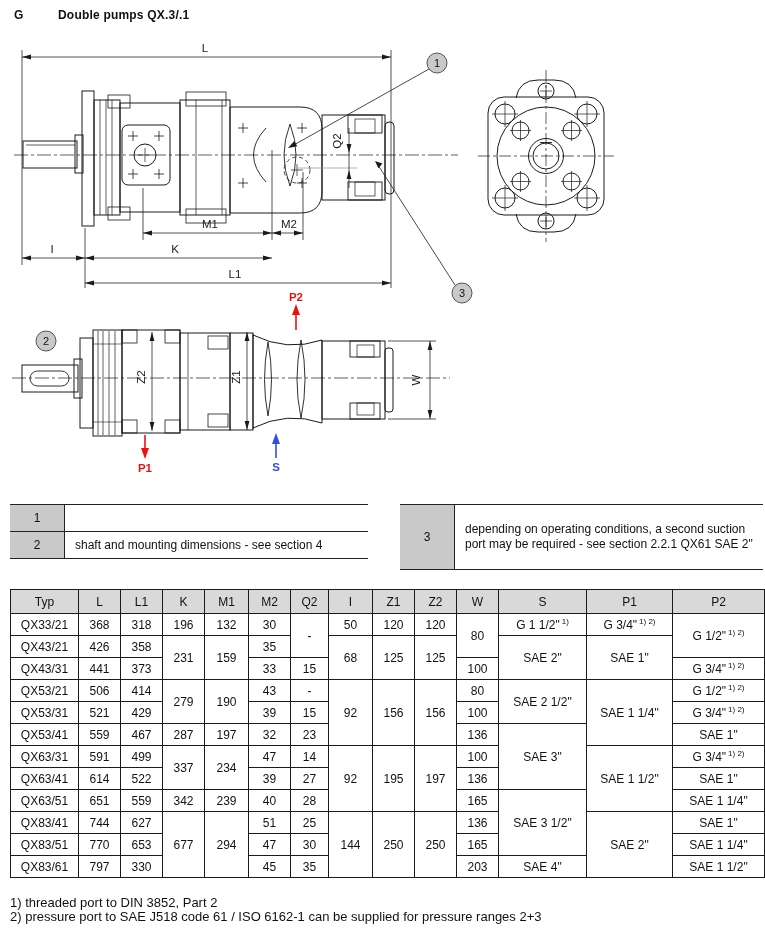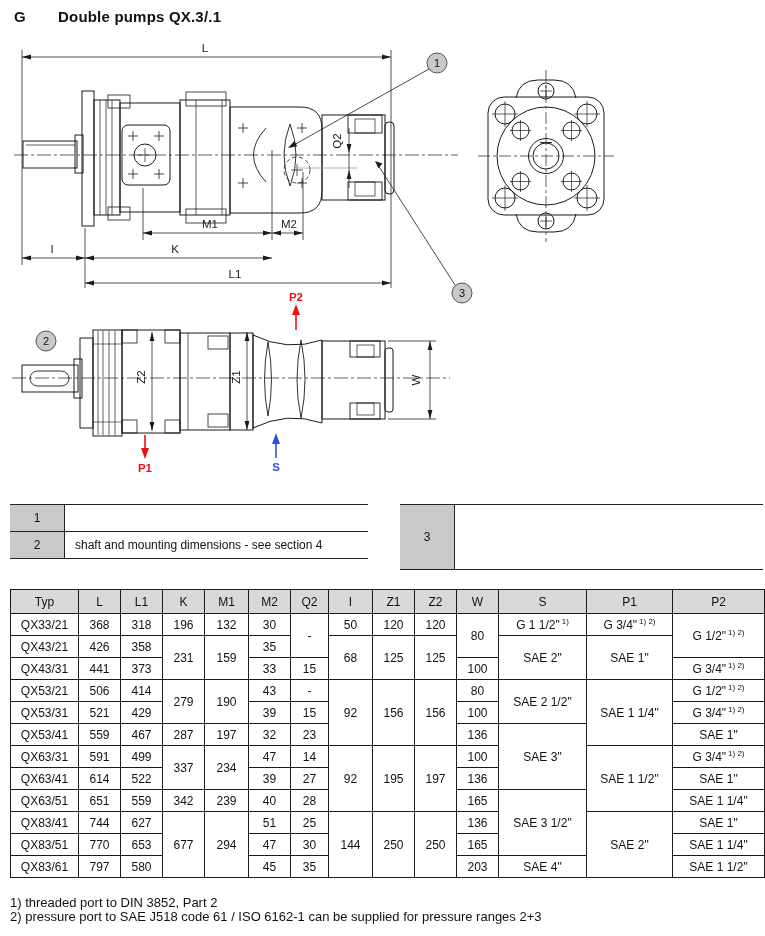--- a/index.html
+++ b/index.html
@@ -1,19 +1,19 @@
 <!DOCTYPE html>
 <html><head>
 <meta charset="utf-8">
 <style>
   html,body{margin:0;padding:0;background:#fff;}
   #page{position:relative;width:765px;height:936px;background:#ffffff;color:#111;
         font-family:"Liberation Sans",sans-serif;overflow:hidden;}
   .abs{position:absolute;}
-  #page-title{left:14px;top:8px;font-size:15px;font-weight:bold;letter-spacing:.2px;}
+  #page-title{left:14px;top:8px;font-size:12px;font-weight:bold;letter-spacing:.2px;}
   #page-title .sec{display:inline-block;width:44px;}
 
   
   .legend{font-size:12px;}
   .leg-left{left:10px;top:504px;width:358px;border-top:1px solid #222;}
   .leg-row{display:flex;border-bottom:1px solid #222;min-height:26px;align-items:stretch;}
   .leg-num{width:54px;background:#c9c9c9;border-right:1px solid #222;display:flex;
            align-items:center;justify-content:center;font-size:12px;}
   .leg-txt{flex:1;display:flex;align-items:center;padding:2px 0 2px 10px;}
   .leg-right{left:400px;top:504px;width:363px;border-top:1px solid #222;border-bottom:1px solid #222;
@@ -290,20 +290,21 @@
       <div class="leg-num">1</div>
     </div>
     <div class="leg-row">
       <div class="leg-num">2</div>
       <div class="leg-txt">shaft and mounting dimensions - see section 4</div>
     </div>
   </div>
 
   <div class="abs legend leg-right">
     <div class="leg-num">3</div>
+    <div class="leg-txt">depending on operating conditions, a second suction port may be required - see section 2.2.1 QX61 SAE 2"</div>
   </div>
 
   <div class="abs" id="dim-table">
     <table>
       <colgroup>
         <col style="width:68px">
           <col style="width:42px">
           <col style="width:42px">
           <col style="width:42px">
         <col style="width:44px">
@@ -467,21 +468,21 @@
             <td>770</td>
             <td>653</td>
             <td>47</td>
             <td>30</td>
             <td>165</td>
             <td>SAE 1 1/4"</td>
           </tr>
           <tr>
             <td>QX83/61</td>
             <td>797</td>
-            <td>580</td>
+            <td>330</td>
             <td>45</td>
             <td>35</td>
             <td>203</td>
             <td>SAE 4"</td>
             <td>SAE 1 1/2"</td>
           </tr>
         </tbody>
     </table>
   </div>
 

